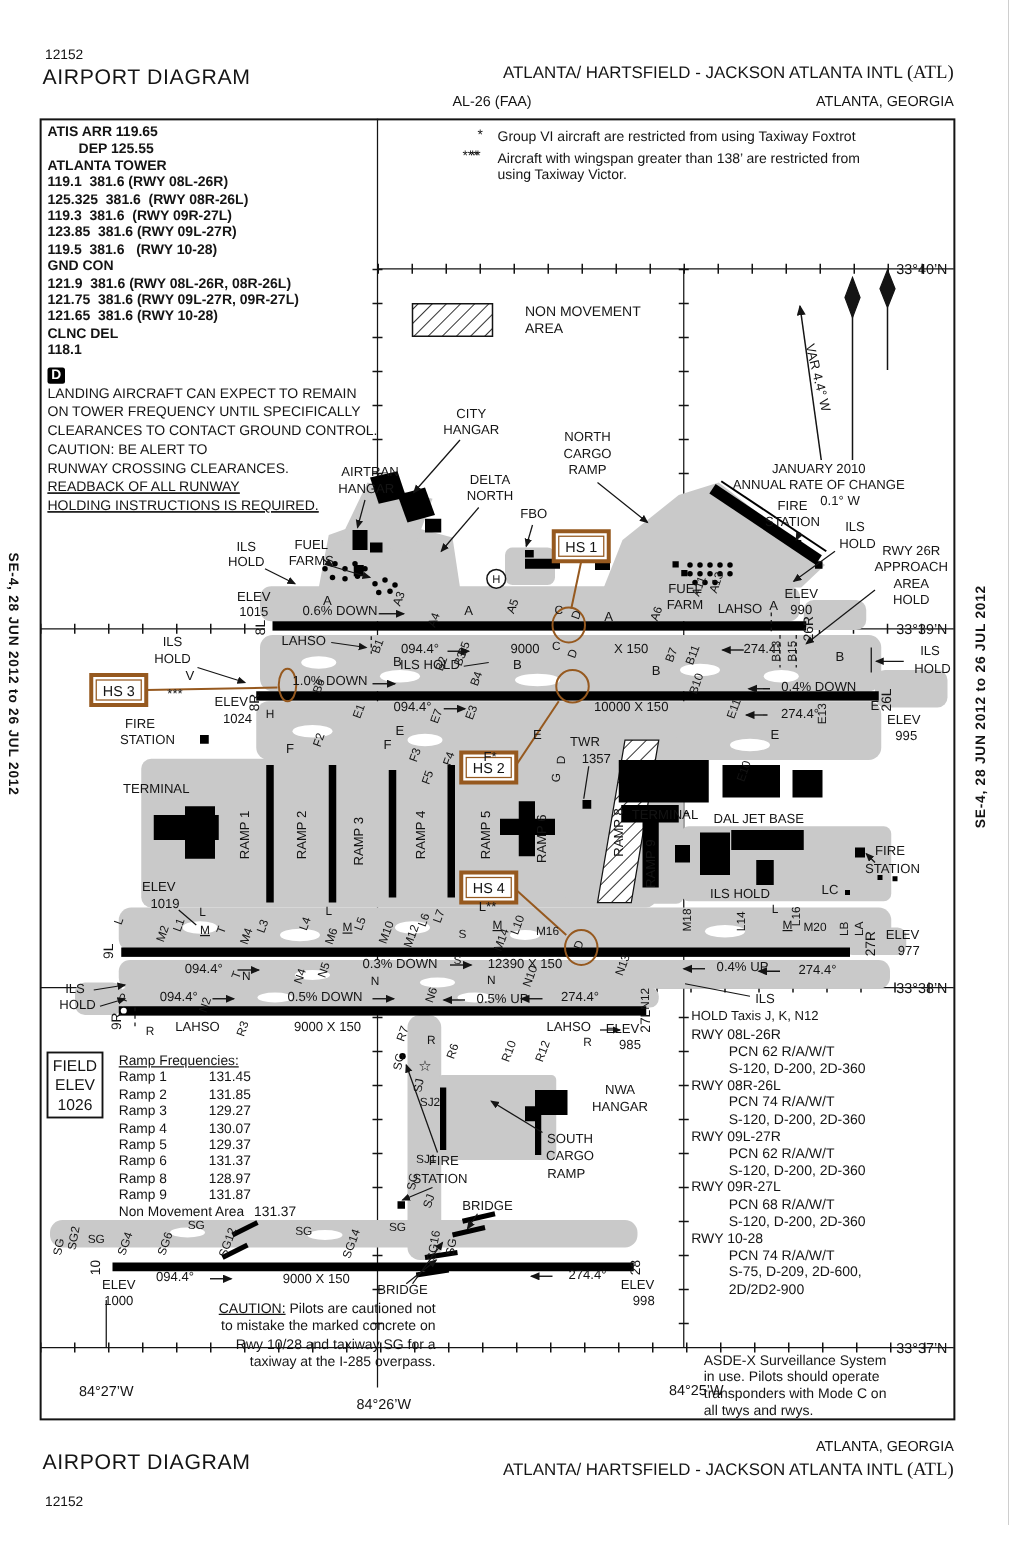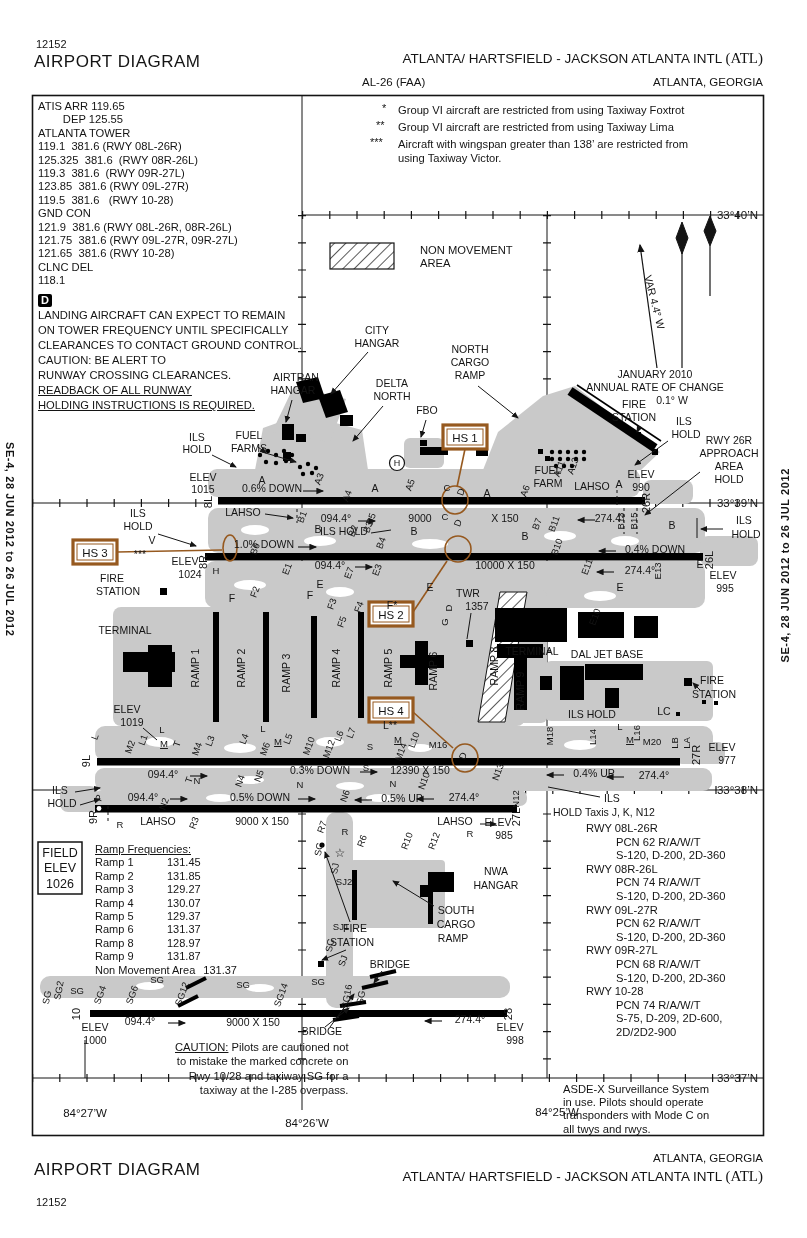--- a/index.html
+++ b/index.html
@@ -587,21 +587,21 @@
   <div class="abs t-apt right" style="right:44px;top:50px;">
     <span>ATLANTA/ HARTSFIELD - JACKSON ATLANTA INTL</span>
     <span class="icao">(ATL)</span>
   </div>
   <div class="abs t-sub" style="left:362px;top:76px;">AL-26 (FAA)</div>
   <div class="abs t-sub right" style="right:44px;top:76px;">ATLANTA, GEORGIA</div>
 
   <div class="abs vmargin" style="left:4px;top:442px;">SE-4, 28 JUN 2012 to 26 JUL 2012</div>
   <div class="abs vmargin flip" style="left:779px;top:468px;">SE-4, 28 JUN 2012 to 26 JUL 2012</div>
 
-  <div class="abs blk" style="left:38px;top:100px;">
+  <div class="abs blk" style="left:38px;top:100px;font-weight:bold;">
       <div class="ln">ATIS ARR 119.65</div>
       <div class="ln">        DEP 125.55</div>
       <div class="ln">ATLANTA TOWER</div>
       <div class="ln">119.1  381.6 (RWY 08L-26R)</div>
       <div class="ln">125.325  381.6  (RWY 08R-26L)</div>
       <div class="ln">119.3  381.6  (RWY 09R-27L)</div>
       <div class="ln">123.85  381.6 (RWY 09L-27R)</div>
       <div class="ln">119.5  381.6   (RWY 10-28)</div>
       <div class="ln">GND CON</div>
       <div class="ln">121.9  381.6 (RWY 08L-26R, 08R-26L)</div>
@@ -626,21 +626,20 @@
         <div class="ln">HOLDING INSTRUCTIONS IS REQUIRED.</div>
       </div>
   </div>
   <div class="abs notes" style="left:382px;top:104px;width:360px;white-space:normal;" id="notes">
       <div class="note m1">
         <span class="mark">*</span>
         <div>Group VI aircraft are restricted from using Taxiway Foxtrot</div>
       </div>
       <div class="note m2">
         <span class="mark">**</span>
-        <div>Group VI aircraft are restricted from using Taxiway Lima</div>
       </div>
       <div class="note m3">
         <span class="mark">***</span>
         <div>Aircraft with wingspan greater than 138’ are restricted from</div>
         <div>using Taxiway Victor.</div>
       </div>
     </div>
 
   <div class="abs rampfreq" style="left:95px;top:843px;">
     <div class="title">Ramp Frequencies:</div>
@@ -650,21 +649,21 @@
         <div class="row"><span class="n">Ramp 3</span><span class="f">129.27</span></div>
         <div class="row"><span class="n">Ramp 4</span><span class="f">130.07</span></div>
         <div class="row"><span class="n">Ramp 5</span><span class="f">129.37</span></div>
         <div class="row"><span class="n">Ramp 6</span><span class="f">131.37</span></div>
         <div class="row"><span class="n">Ramp 8</span><span class="f">128.97</span></div>
         <div class="row"><span class="n">Ramp 9</span><span class="f">131.87</span></div>
         <div class="row long"><span class="n">Non Movement Area</span><span class="f">131.37</span></div>
       </div>
   </div>
 
-  <div class="abs rwydata" style="left:586px;top:822px;" id="rwydata">
+  <div class="abs rwydata" style="left:553px;top:822px;" id="rwydata">
       <div>RWY 08L-26R</div>
       <div class="ind">PCN 62 R/A/W/T</div>
       <div class="ind">S-120, D-200, 2D-360</div>
       <div>RWY 08R-26L</div>
       <div class="ind">PCN 74 R/A/W/T</div>
       <div class="ind">S-120, D-200, 2D-360</div>
       <div>RWY 09L-27R</div>
       <div class="ind">PCN 62 R/A/W/T</div>
       <div class="ind">S-120, D-200, 2D-360</div>
       <div>RWY 09R-27L</div>

